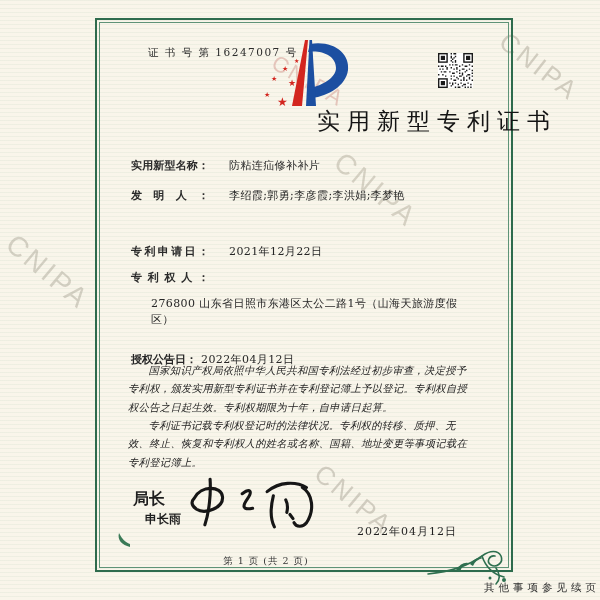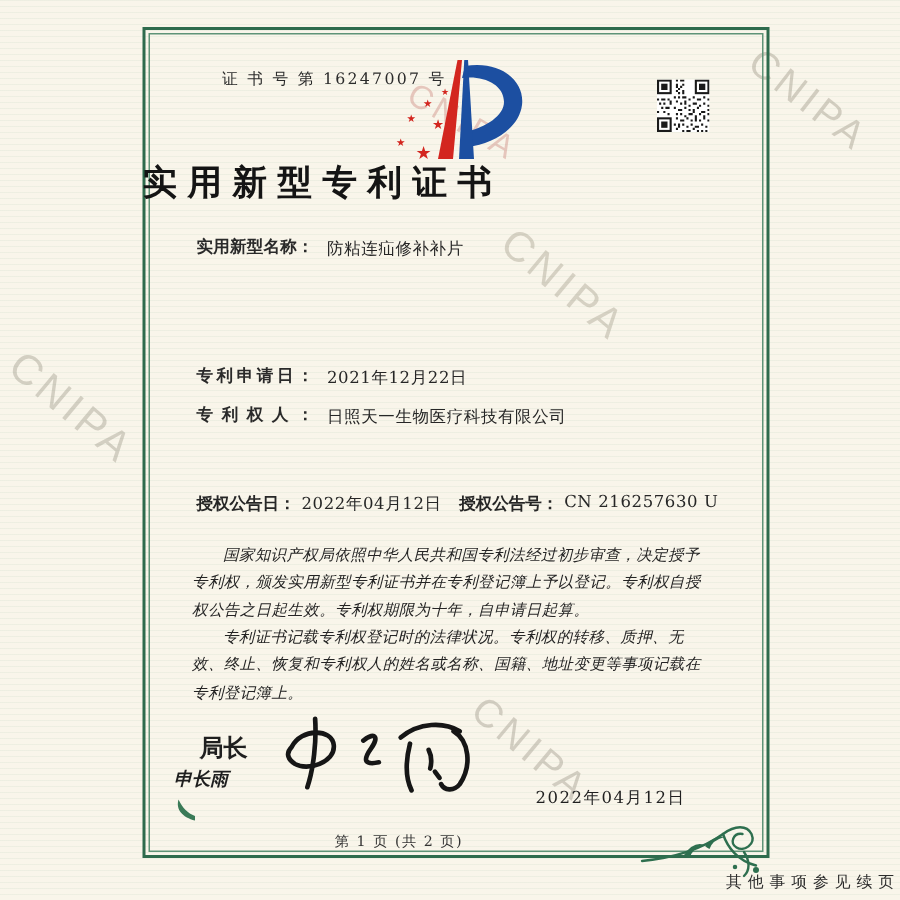--- a/index.html
+++ b/index.html
@@ -35,49 +35,49 @@
   .wm4 { left:348px; top:146px; font-size:28px; transform:rotate(40deg); color:rgba(163,155,138,0.40); }
   .wm5 { left:328px; top:458px; font-size:26px; transform:rotate(40deg); color:rgba(158,151,136,0.42); }
   .cert-no {
     position:absolute; left:128px; top:46px;
     font-size:10.5px; letter-spacing:1.5px; color:#2b2b2b;margin-left:20px;
   }
   .logo { position:absolute; left:258px; top:38px; width:95px; height:70px; }
   .qr { position:absolute; left:438px; top:53px; width:35px; height:35px; }
   .title {
     position:absolute; left:95px; width:462px; top:106px;
-    text-align:left; font-size:23px; font-weight:bold;
+    text-align:right; font-size:23px; font-weight:normal;
     letter-spacing:7px; color:#141414;
   }
   .field-row {
     position:absolute; left:131px; width:342px;
     display:flex; font-size:11px; line-height:1.45; color:#262626;
   }
   .f-label {
     flex:none; width:78px; display:inline-block;
-    text-align:justify; text-align-last:justify; font-weight:600; color:#2a2a2a;font-family:Liberation Serif, serif;
-  }
-  .f-value { margin-left:9px; flex:1; letter-spacing:0.4px; }
+    text-align:justify; text-align-last:justify; font-weight:600; color:#2a2a2a;
+  }
+  .f-value { margin-left:20px; flex:1; letter-spacing:0.4px; }
   .r1{top:158px} .r2{top:188px} .r3{top:218px} .r4{top:244px} .r5{top:270px} .r6{top:296px}
   .grant-row {
     position:absolute; left:131px; top:328px; width:348px;
     display:flex; font-size:11px; color:#262626;
   }
-  .grant-pair { display:flex; }
+  .grant-pair { display:flex;margin-top:24px; }
   .grant-pair.right { margin-left:auto; }
   .g-label { font-weight:600; }
   .g-value { margin-left:4px; letter-spacing:0.4px; }
   .body-text {
     position:absolute; left:128px; top:361px; width:342px;
     font-size:10.3px; line-height:1.78; color:#242424; font-style:italic;
     letter-spacing:0.3px;
   }
   .body-text p { text-indent:2em; }
   .director-title { position:absolute; left:133px; top:489px; font-size:16px; font-weight:700; }
-  .director-name  { position:absolute; left:116px; top:511px; font-size:12px; font-weight:600;font-style:italic; }
+  .director-name  { position:absolute; left:145px; top:511px; font-size:12px; font-weight:600; }
   .signature { position:absolute; left:180px; top:474px; width:140px; height:56px; }
   .issue-date { position:absolute; left:357px; top:524px; font-size:11px; letter-spacing:1px; }
   .page-info {
     position:absolute; left:95px; width:342px; top:555px;
     text-align:center; font-size:9.5px; letter-spacing:1px; color:#333;
   }
   .note {
     position:absolute; left:0; width:600px; top:581px;
     text-align:right; font-size:10.5px; letter-spacing:4px; color:#2c2c2c;
   }
@@ -138,39 +138,39 @@
         M9 23h1v1H9zM12 24h1v1h-1zM14 24h2v1h-2zM17 23h1v1h-1zM19 24h1v1h-1zM21 24h1v1h-1zM23 24h1v1h-1z"></path>
     </g>
   </svg>
 
   <div class="title">实用新型专利证书</div>
 
   <div class="field-row r1">
     <span class="f-label">实用新型名称：</span>
     <span class="f-value">防粘连疝修补补片</span>
   </div>
+  <div class="field-row r2">
+    <span class="f-label">发明人：</span>
+    <span class="f-value">李绍霞;郭勇;李彦霞;李洪娟;李梦艳</span>
+  </div>
   <div class="field-row r4">
     <span class="f-label">专利申请日：</span>
     <span class="f-value">2021年12月22日</span>
   </div>
   <div class="field-row r5">
     <span class="f-label">专利权人：</span>
-    <span class="f-value">日照天一生物医疗科技有限公司</span>
   </div>
   <div class="field-row r6">
+    <span class="f-value">276800 山东省日照市东港区太公二路1号（山海天旅游度假区）</span>
   </div>
 
   <div class="grant-row">
     <span class="grant-pair">
       <span class="g-label">授权公告日：</span>
       <span class="g-value">2022年04月12日</span>
-    </span>
-    <span class="grant-pair right">
-      <span class="g-label">授权公告号：</span>
-      <span class="g-value">CN 216257630 U</span>
     </span>
   </div>
 
   <div class="body-text">
     <p>国家知识产权局依照中华人民共和国专利法经过初步审查，决定授予专利权，颁发实用新型专利证书并在专利登记簿上予以登记。专利权自授权公告之日起生效。专利权期限为十年，自申请日起算。</p>
     <p>专利证书记载专利权登记时的法律状况。专利权的转移、质押、无效、终止、恢复和专利权人的姓名或名称、国籍、地址变更等事项记载在专利登记簿上。</p>
   </div>
 
   <div class="director-title">局长</div>
   <div class="director-name">申长雨</div>

